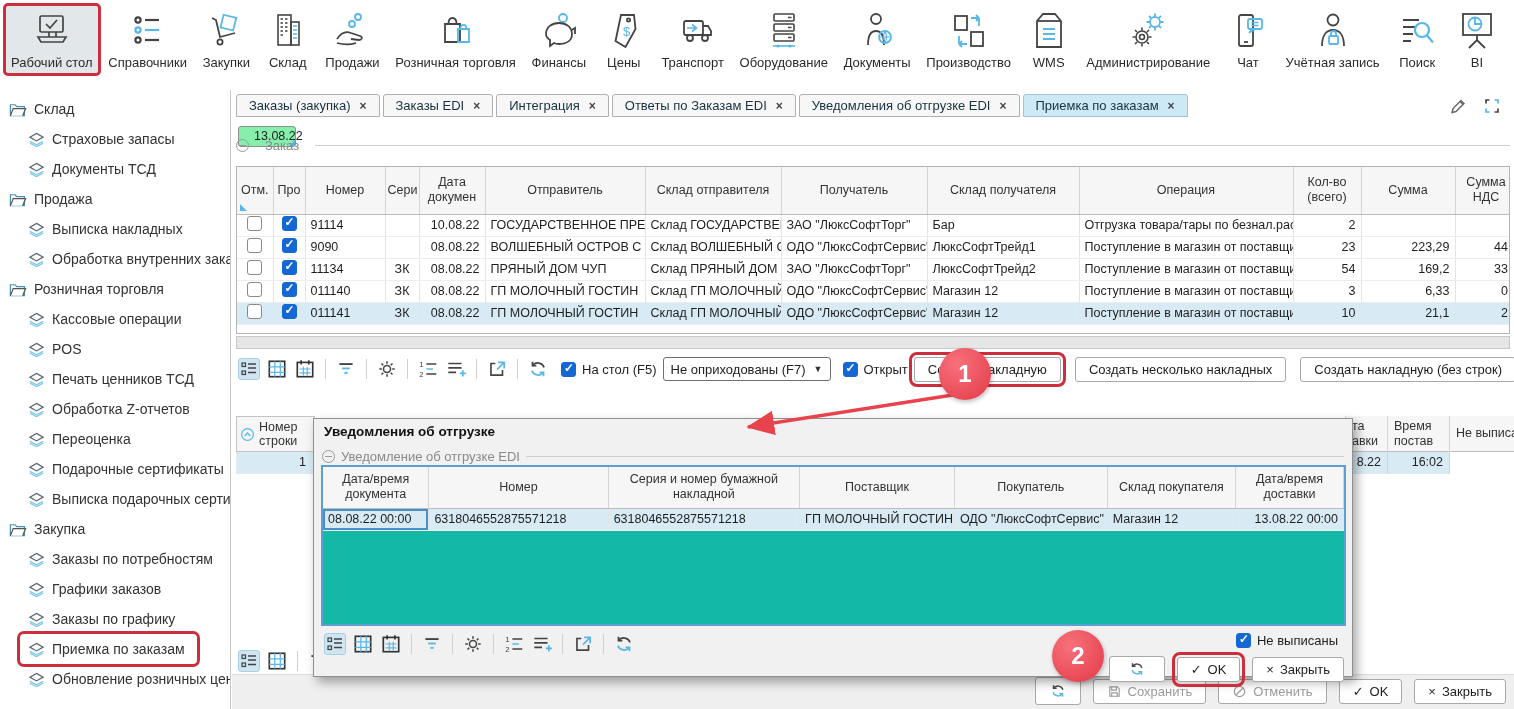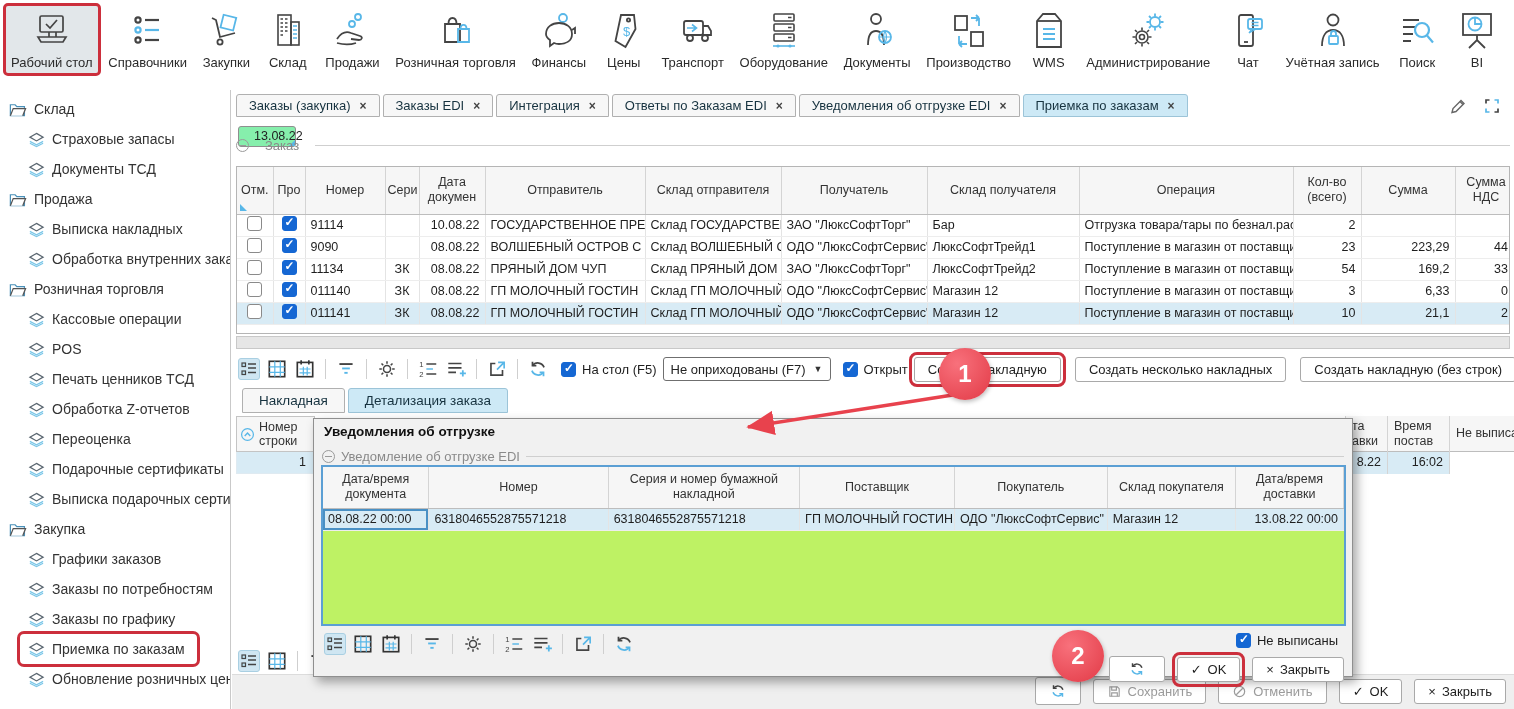--- a/index.html
+++ b/index.html
@@ -96,21 +96,21 @@
 
   .gb-detail{position:absolute; left:6px; top:556px; height:30px;}
   .footer-band{position:absolute; left:0; top:584px; width:1282px; height:35px; background:#efefef; border-top:1px solid #dcdcdc;}
   .footer-btns{position:absolute; right:8px; top:587px; display:flex; gap:12px; align-items:center;}
 
   
   .modal{position:absolute; left:313px; top:418px; width:1040px; height:259px; background:#f1f1f1;
     border:1px solid #8f8f8f; box-shadow:4px 5px 10px rgba(0,0,0,.35); z-index:10;}
   .modal-title{padding:5px 10px 3px; font-size:13.5px; font-weight:bold; color:#111;}
   .gl-modal{left:8px; top:30px; width:1022px;}
-  .mtbl{position:absolute; left:7px; top:46px; width:1025px; height:161px; border:2px solid #5b9fd4; background:#bef264; overflow:hidden;}
+  .mtbl{position:absolute; left:7px; top:46px; width:1025px; height:161px; border:2px solid #5b9fd4; background:#14b8a6; overflow:hidden;}
   .mtbl th{height:41px !important;}
   td.focus{box-shadow:inset 0 0 0 2px #4a90c4;}
   .gb-modal{position:absolute; left:10px; top:212px; height:26px;}
   .m-notissued{position:absolute; right:14px; top:214px; display:flex; align-items:center; gap:6px;}
   .m-footer{position:absolute; right:8px; top:237px; display:flex; gap:12px; align-items:center;}
   .btn .okx{font-size:13px;}
 
   
   .badge{position:absolute; width:52px; height:52px; border-radius:50%; z-index:30;
     background:radial-gradient(circle at 35% 30%, #f8717c, #e23a46); color:#fff; font-size:24px; font-weight:bold;
@@ -411,29 +411,29 @@
             <path d="M2.5 16.5L5.5 9h13l-3 7.5" stroke="#555" fill="#fff"></path>
           </svg></span>
                  <span class="slabel">Закупка</span>
       </div>
       <div class="srow leaf">
         <span style="width:17px;height:17px;flex:none"><svg viewBox="0 0 18 18" fill="none">
             <path d="M2 11l7 3.5 7-3.5" stroke="#7cc7e8" stroke-width="1.3"></path>
             <path d="M2 13l7 3.5 7-3.5" stroke="#7cc7e8" stroke-width="1.3"></path>
             <path d="M9 2.5L16 6.5 9 10.5 2 6.5z" fill="#fff" stroke="#5a6670" stroke-width="1.3"></path>
           </svg></span>
+                 <span class="slabel">Заказы по потребностям</span>
+      </div>
+      <div class="srow leaf">
+        <span style="width:17px;height:17px;flex:none"><svg viewBox="0 0 18 18" fill="none">
+            <path d="M2 11l7 3.5 7-3.5" stroke="#7cc7e8" stroke-width="1.3"></path>
+            <path d="M2 13l7 3.5 7-3.5" stroke="#7cc7e8" stroke-width="1.3"></path>
+            <path d="M9 2.5L16 6.5 9 10.5 2 6.5z" fill="#fff" stroke="#5a6670" stroke-width="1.3"></path>
+          </svg></span>
                  <span class="slabel">Графики заказов</span>
-      </div>
-      <div class="srow leaf">
-        <span style="width:17px;height:17px;flex:none"><svg viewBox="0 0 18 18" fill="none">
-            <path d="M2 11l7 3.5 7-3.5" stroke="#7cc7e8" stroke-width="1.3"></path>
-            <path d="M2 13l7 3.5 7-3.5" stroke="#7cc7e8" stroke-width="1.3"></path>
-            <path d="M9 2.5L16 6.5 9 10.5 2 6.5z" fill="#fff" stroke="#5a6670" stroke-width="1.3"></path>
-          </svg></span>
-                 <span class="slabel">Заказы по потребностям</span>
       </div>
       <div class="srow leaf">
         <span style="width:17px;height:17px;flex:none"><svg viewBox="0 0 18 18" fill="none">
             <path d="M2 11l7 3.5 7-3.5" stroke="#7cc7e8" stroke-width="1.3"></path>
             <path d="M2 13l7 3.5 7-3.5" stroke="#7cc7e8" stroke-width="1.3"></path>
             <path d="M9 2.5L16 6.5 9 10.5 2 6.5z" fill="#fff" stroke="#5a6670" stroke-width="1.3"></path>
           </svg></span>
                  <span class="slabel">Заказы по графику</span>
       </div>
       <div class="srow leaf annotated">
@@ -678,24 +678,20 @@
       <span style="width:40px"></span>
       <span class="cb on"></span>
       <span class="lab">Открыт</span>
       <span class="btns-right">
         <button class="btn annotated-btn">Создать накладную</button>
         <button class="btn">Создать несколько накладных</button>
         <button class="btn">Создать накладную (без строк)</button>
       </span>
     </div>
 
-    <div class="subtabs">
-      <span class="subtab">Накладная</span>
-      <span class="subtab active">Детализация заказа</span>
-    </div>
 
     <div class="dt-colhdr">
       <span id="sortAscIcon" style="width:15px;height:15px;flex:none"><svg viewBox="0 0 16 16" fill="none">
             <circle cx="8" cy="8" r="6.3" stroke="#58b7e8" stroke-width="1.3"></circle>
             <path d="M5 9.5l3-3 3 3" stroke="#58b7e8" stroke-width="1.5"></path>
           </svg></span>
       <span>Номер строки</span>
     </div>
     <div class="dt-colval">1</div>
 

